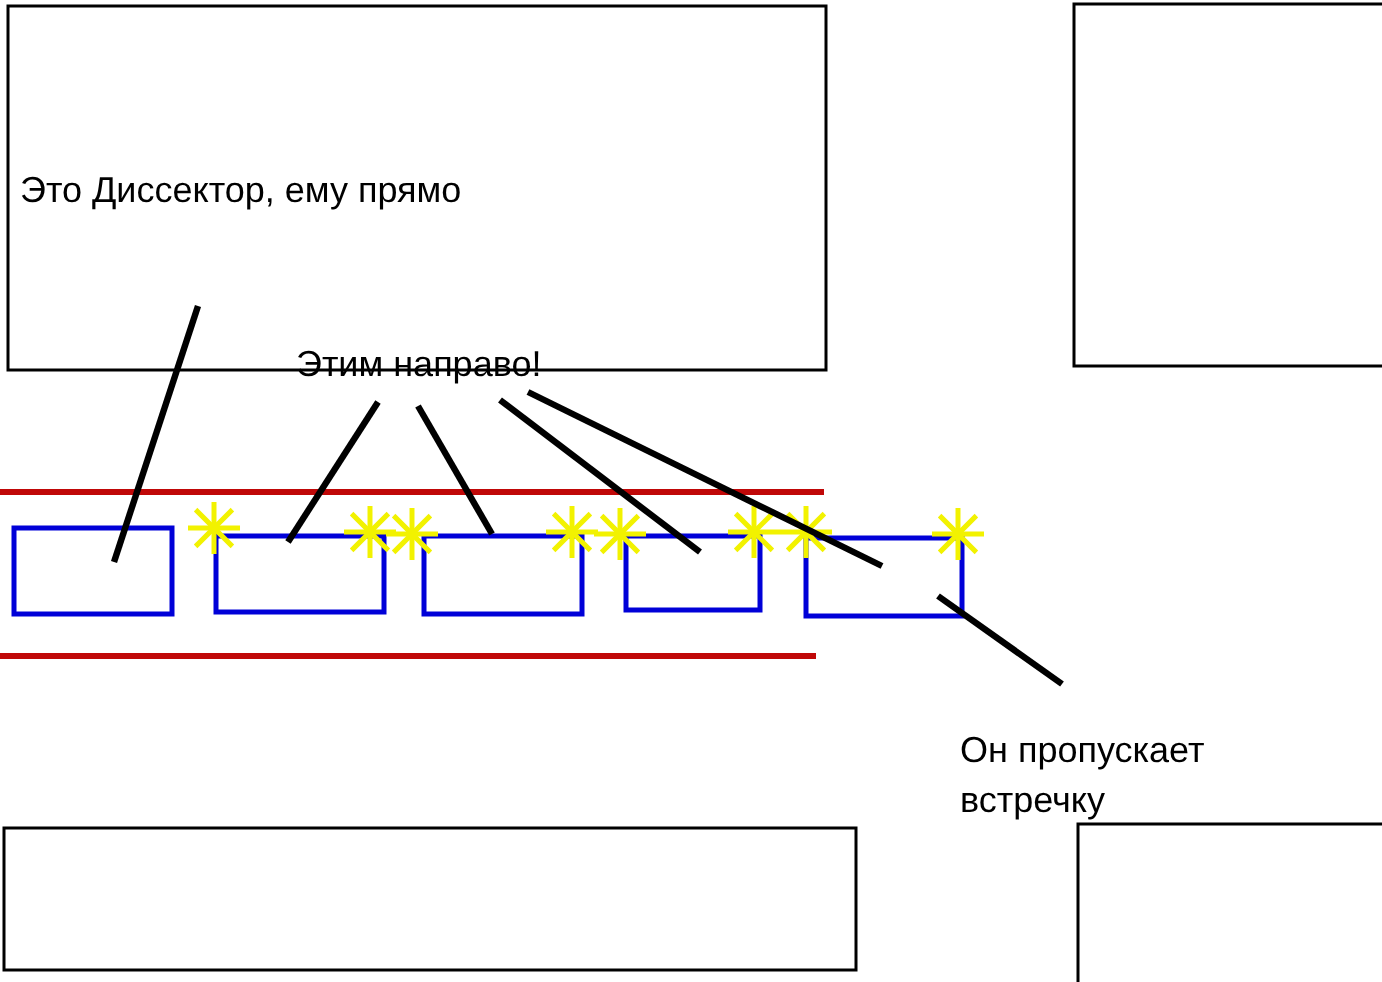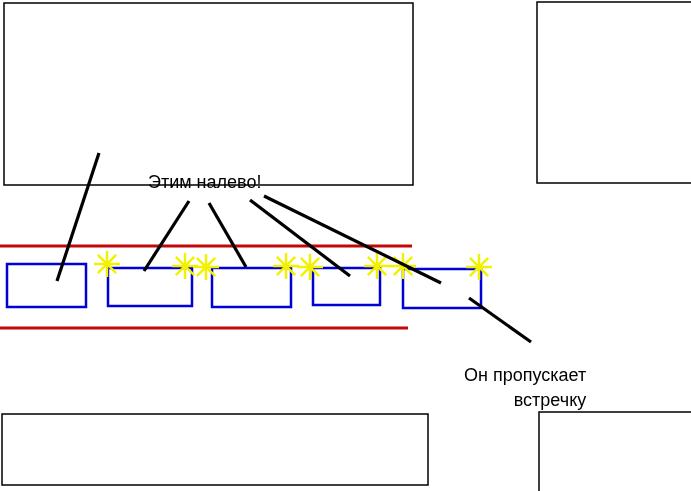--- a/index.html
+++ b/index.html
@@ -14,35 +14,36 @@
   .note {
     position: absolute;
     font-size: 18px;
     line-height: 25px;
     color: #000000;
     white-space: pre-line;
   }
   #note-straight   { left: 10px;  top: 83px;  }
   #note-left-turn  { left: 148px; top: 170px; }
   #note-right-only { left: 53px;  top: 356px; }
-  #note-yield      { left: 464px; top: 363px; text-align: right; }
+  #note-yield      { left: 480px; top: 363px; }
   #diagram-canvas {
     position: absolute;
     left: 0; top: 0;
     width: 691px; height: 491px;
     pointer-events: none;
   }
 </style>
 </head>
 <body>
 
 <div id="stage">
 
+  <div class="note" id="note-straight">Это Диссектор, ему прямо</div>
 
-  <div class="note" id="note-left-turn">Этим налево!</div>
+  <div class="note" id="note-left-turn">Этим направо!</div>
 
 
   <div class="note" id="note-yield">Он пропускает
 встречку</div>
 
   <svg id="diagram-canvas" viewBox="0 0 691 491" xmlns="http://www.w3.org/2000/svg">
       <rect x="4" y="3" width="409" height="182" fill="none" stroke="#000000" stroke-width="1.5"></rect>
       <rect x="537" y="2" width="162" height="181" fill="none" stroke="#000000" stroke-width="1.5"></rect>
       <rect x="2" y="414" width="426" height="71" fill="none" stroke="#000000" stroke-width="1.5"></rect>
       <rect x="539" y="412" width="160" height="87" fill="none" stroke="#000000" stroke-width="1.5"></rect>

